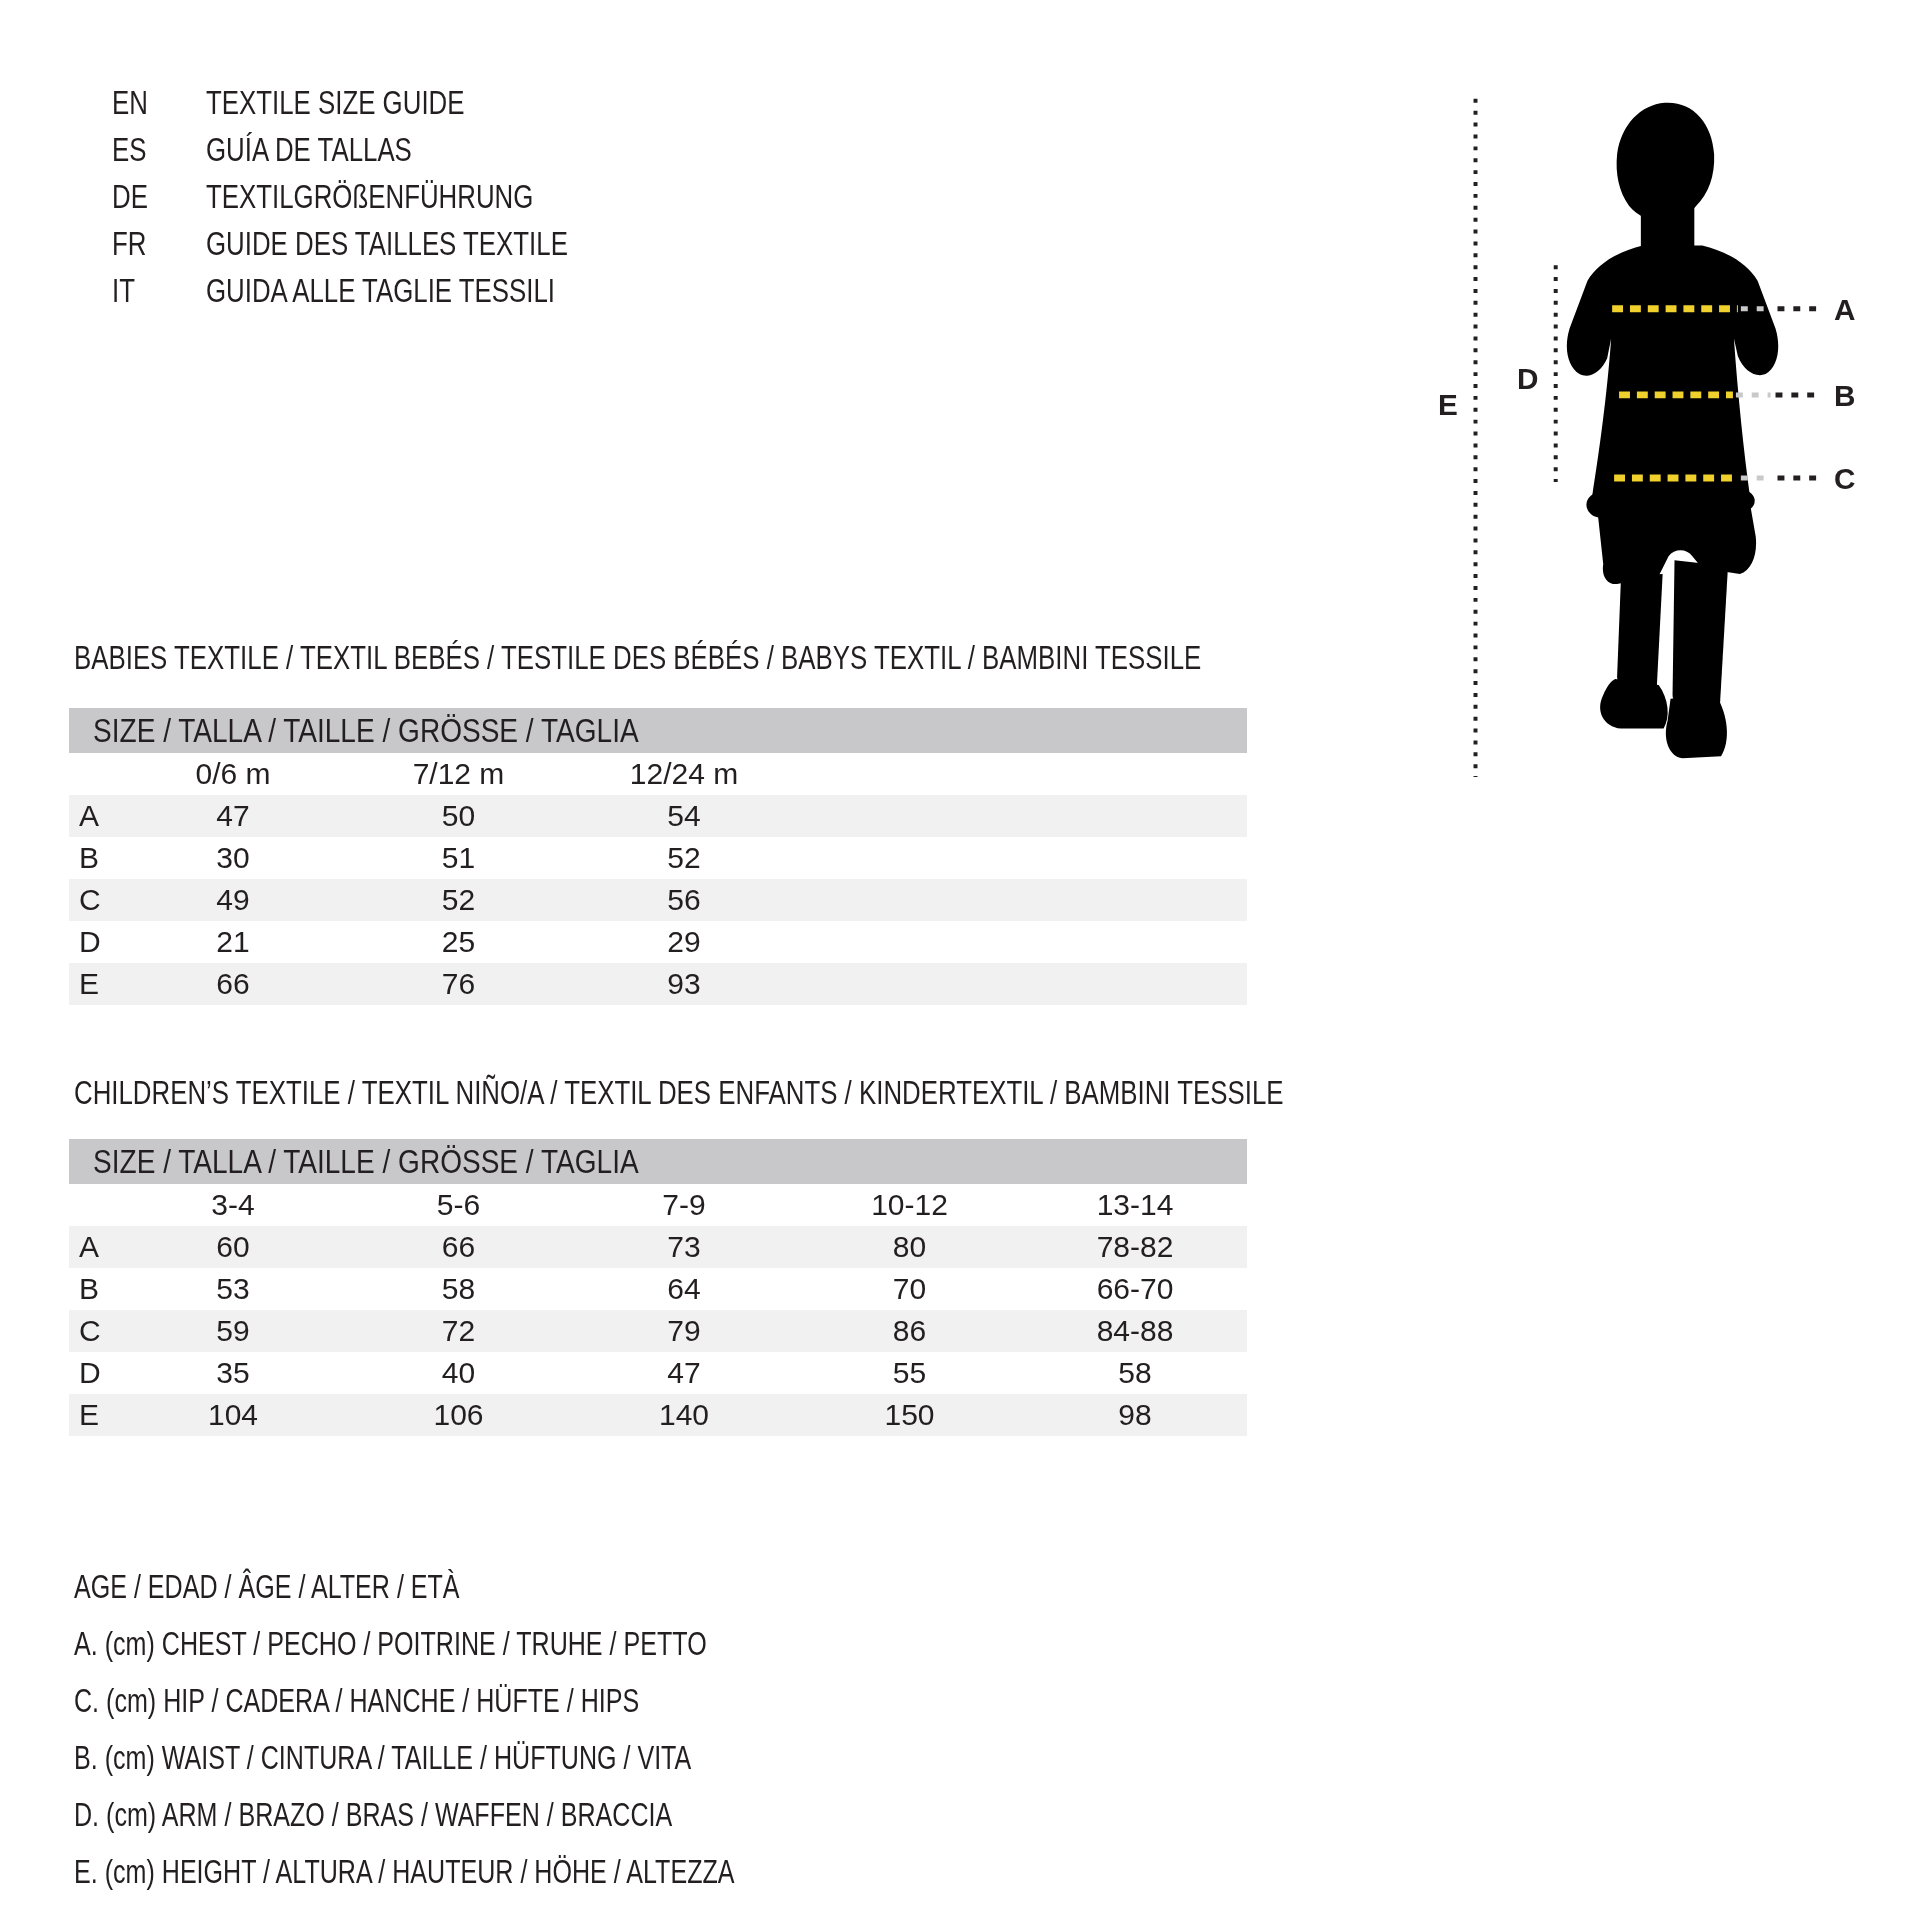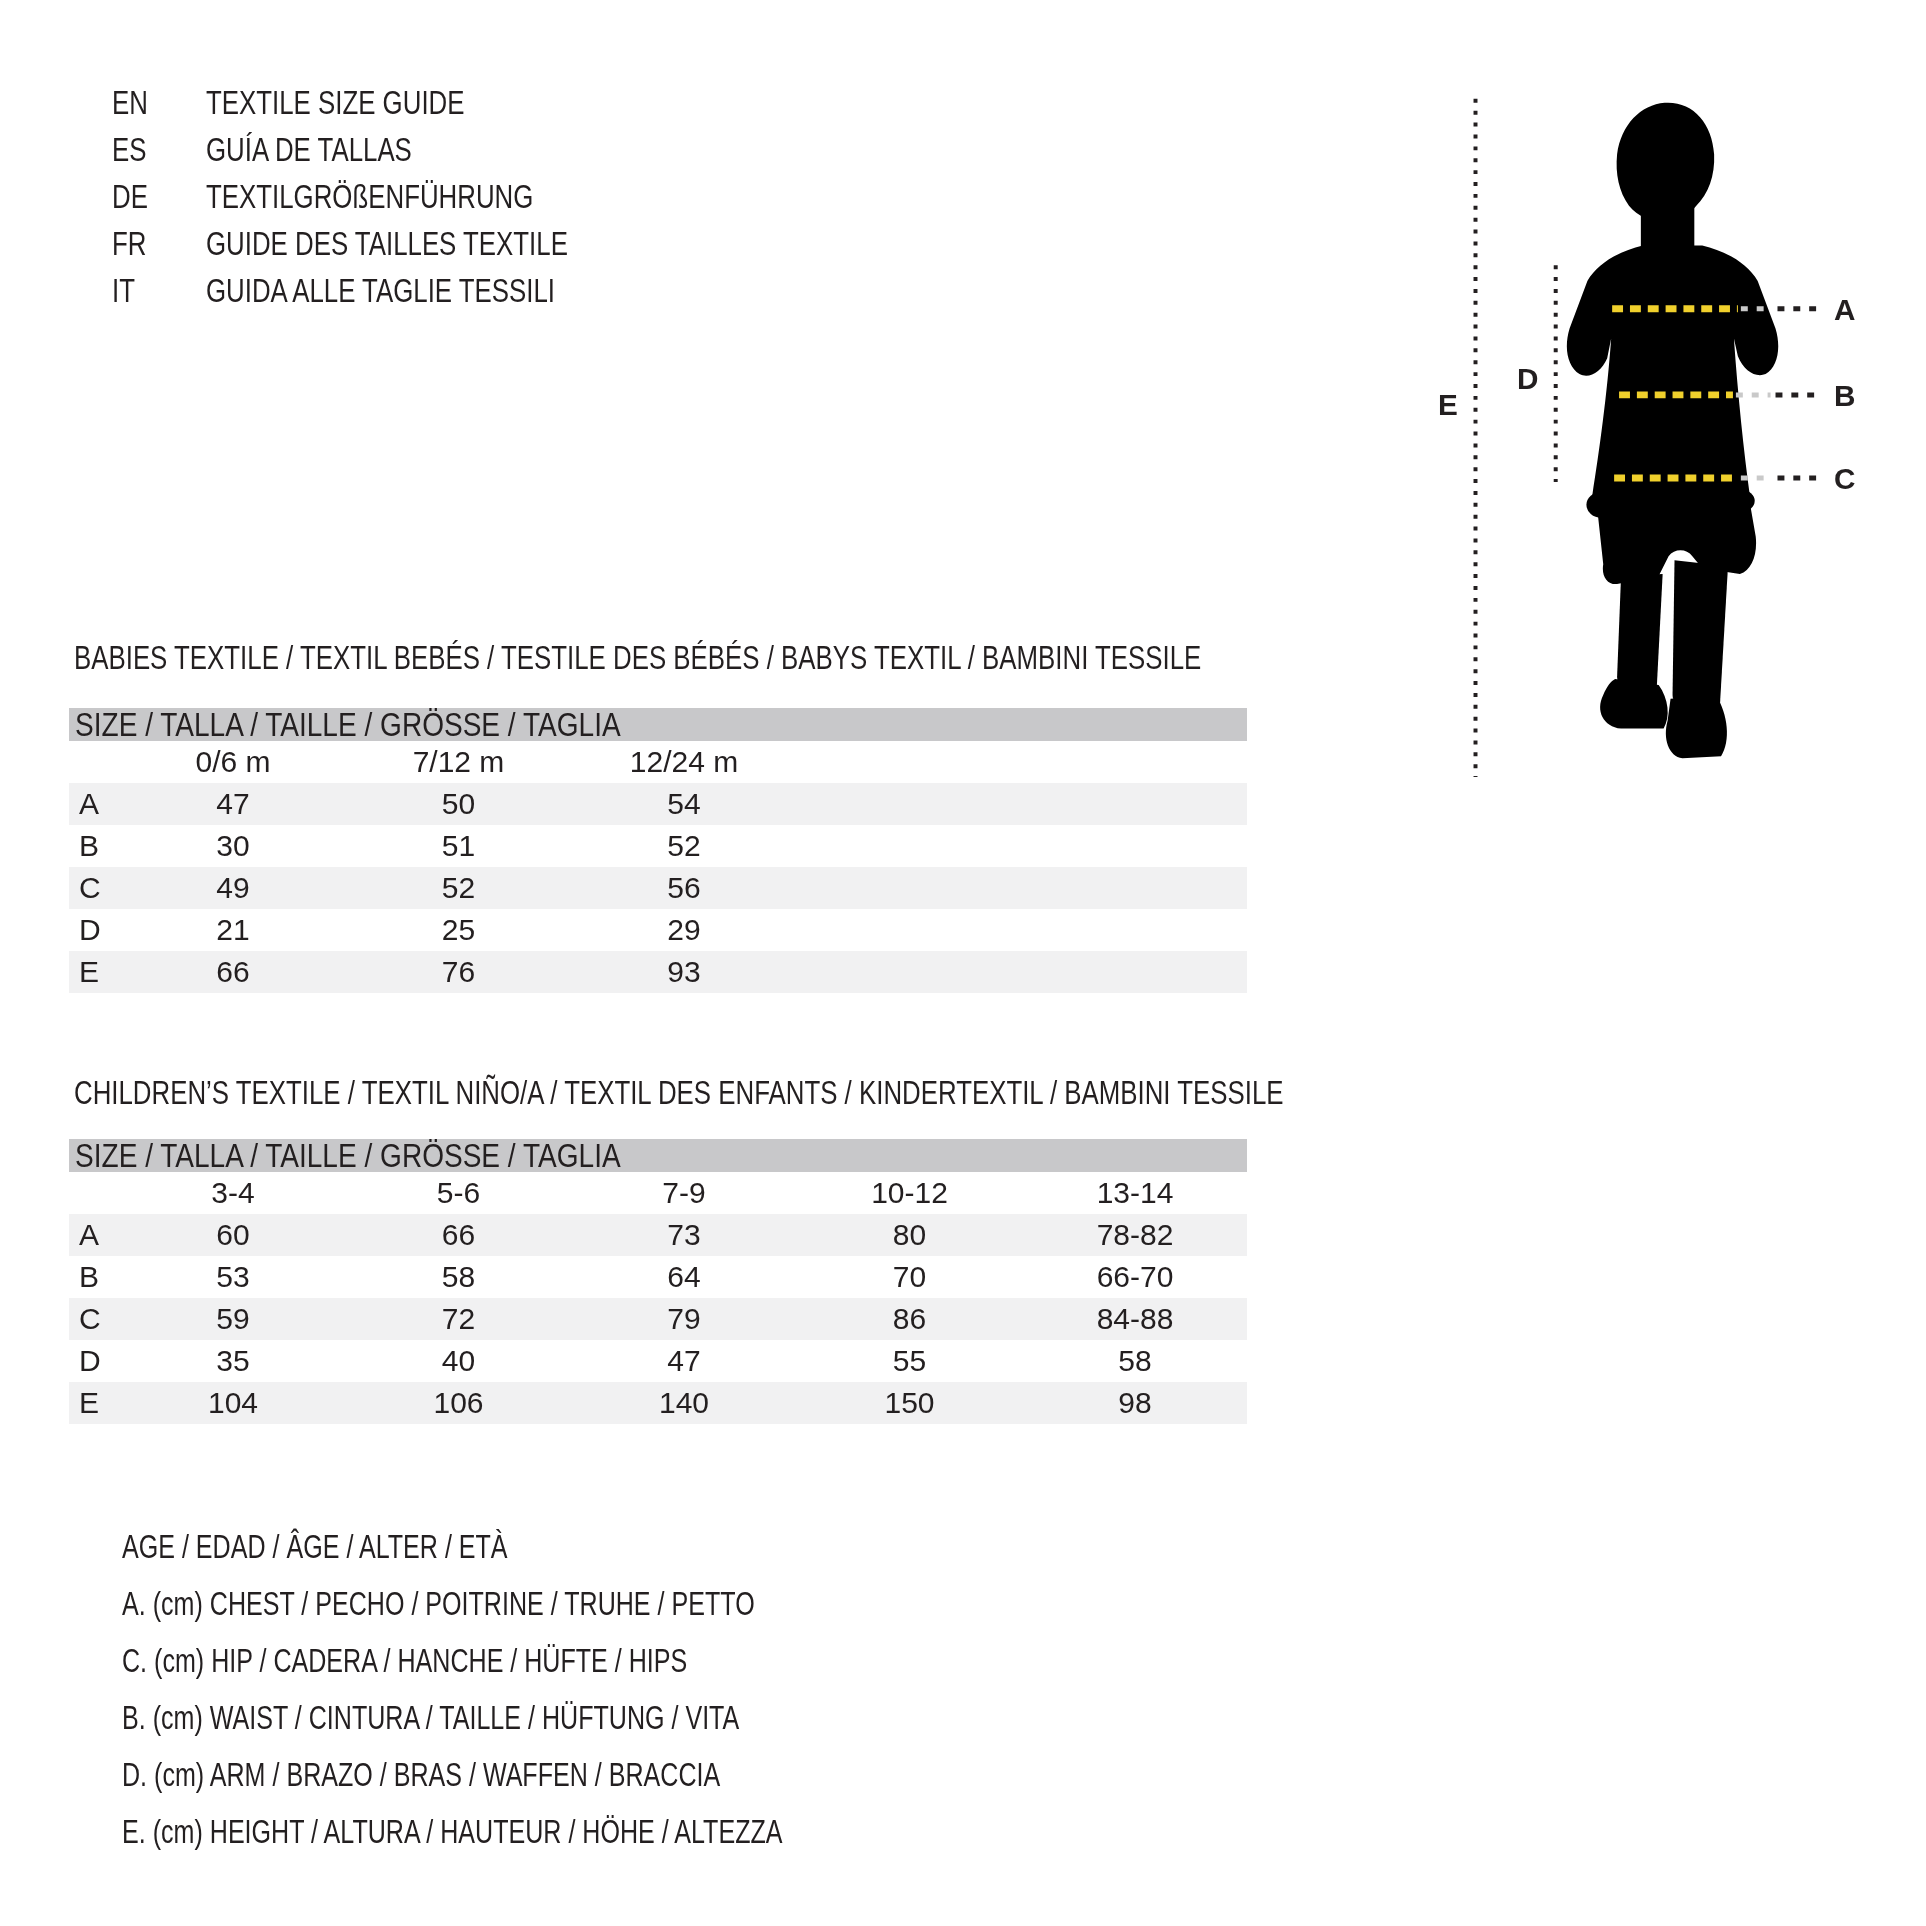--- a/index.html
+++ b/index.html
@@ -15,28 +15,28 @@
   .lang-row{height:47px;line-height:47px;font-size:34px;white-space:nowrap;}
   .lang-code{position:absolute;left:0;width:94px;}
   .lang-title{position:absolute;left:94px;}
   .lang-row{position:relative;width:891px;margin-left:38px;}
 
   
   .section-heading{position:absolute;left:74px;font-size:34px;line-height:36px;white-space:nowrap;}
 
   
   .size-table{position:absolute;left:69px;width:1178px;}
-  .title-bar{height:33px;background:#c8c8ca;display:flex;align-items:center;padding-left:6px;box-sizing:border-box;font-size:33px;}
+  .title-bar{height:45px;background:#c8c8ca;display:flex;align-items:center;padding-left:24px;box-sizing:border-box;font-size:33px;}
   .t-row{display:grid;grid-template-columns:51px 226px 225px 226px 225px 226px;height:42px;align-items:center;font-size:30px;}
   .t-row.stripe{background:#f1f1f2;}
   .t-label{padding-left:10px;text-align:left;}
   .t-cell{text-align:center;}
 
   
-  .legend-block{position:absolute;left:74px;top:1518px;margin-left:48px;}
+  .legend-block{position:absolute;left:74px;top:1558px;}
   .legend-line{height:57px;line-height:57px;font-size:33px;white-space:nowrap;}
 
   
   .figure-panel{position:absolute;left:1426px;top:79px;width:501px;height:713px;}
   .figure-panel svg{position:absolute;left:0;top:0;}
   .measure-letter{font-family:"Liberation Sans",sans-serif;font-weight:bold;font-size:30px;fill:#231f20;}
 </style>
 </head>
 <body>
 

